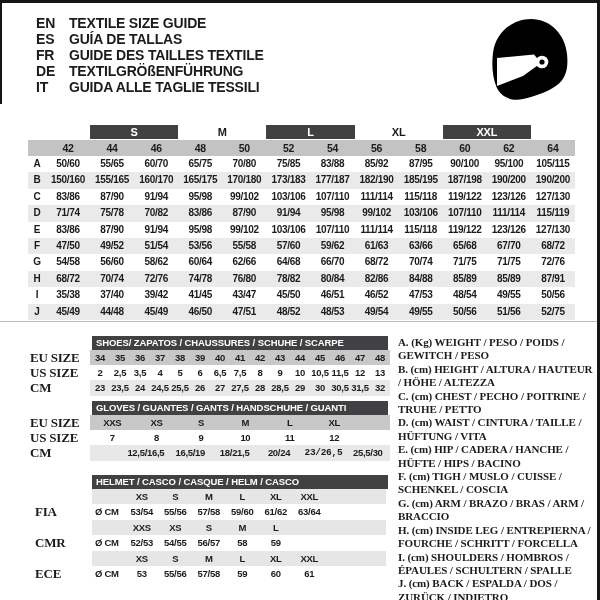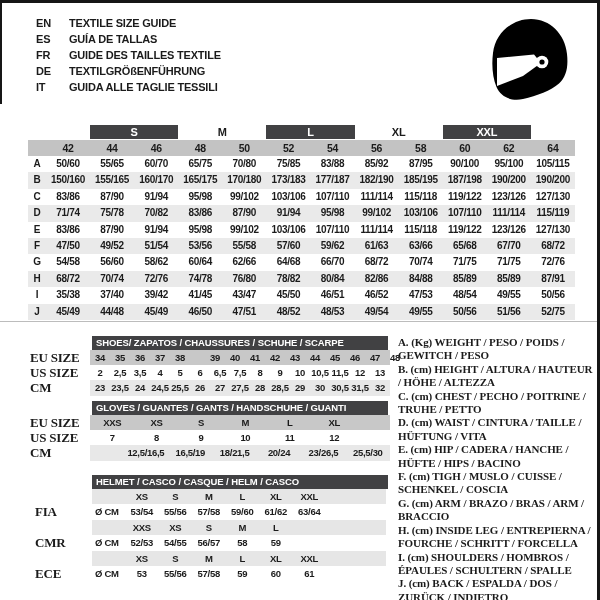--- a/index.html
+++ b/index.html
@@ -6,21 +6,21 @@
   body { width:600px; height:600px; font-family:"Liberation Sans","DejaVu Sans",sans-serif; font-weight:bold; color:#1b1b1b; }
   #stage { position:relative; width:600px; height:600px; background:#fff; overflow:hidden; }
 
   
   .frame-top   { position:absolute; left:0; top:0;  width:600px; height:3px; background:#161616; }
   .frame-right { position:absolute; left:597px; top:0; width:3px; height:600px; background:#161616; }
   .frame-left  { position:absolute; left:0; top:0; width:2px; height:104px; background:#161616; }
 
   
   .lang-block { position:absolute; left:36px; top:15px; }
-  .lang-row  { display:flex; height:16px; line-height:16px; font-size:11px; letter-spacing:-0.2px; white-space:nowrap;align-items:flex-end; }
+  .lang-row  { display:flex; height:16px; line-height:16px; font-size:14px; letter-spacing:-0.2px; white-space:nowrap;align-items:flex-end; }
   .lang-code { width:33px; }
 
   
   .logo { position:absolute; left:490px; top:16px; width:80px; height:92px; }
 
   
   #main-table { position:absolute; left:28px; top:124px; width:547px; }
   #mt-groups  { position:relative; height:16px; }
   .mt-group { position:absolute; top:1px; height:14px; width:88.2px; text-align:center; font-size:11px; line-height:14.5px; letter-spacing:-0.2px; }
   .mt-group.bar { background:#414143; color:#ffffff; }
@@ -286,21 +286,21 @@
       <div class="legend-item">J. (cm) BACK / ESPALDA / DOS / ZURÜCK / INDIETRO</div>
     </div>
 
 <div class="sub-label" style="top: 350px; line-height: 15px;">EU SIZE</div>
     <div class="sub-row" style="top: 350px; height: 15px; line-height: 15px; background: rgb(200, 200, 200);">
       <div class="sub-cell" style="width: 20px;">34</div>
       <div class="sub-cell" style="width: 20px;">35</div>
       <div class="sub-cell" style="width: 20px;">36</div>
       <div class="sub-cell" style="width: 20px;">37</div>
       <div class="sub-cell" style="width: 20px;">38</div>
-      <div class="sub-cell" style="width: 20px; margin-left: 15px;">39</div>
+      <div class="sub-cell" style="width: 20px;">39</div>
       <div class="sub-cell" style="width: 20px;">40</div>
       <div class="sub-cell" style="width: 20px;">41</div>
       <div class="sub-cell" style="width: 20px;">42</div>
       <div class="sub-cell" style="width: 20px;">43</div>
       <div class="sub-cell" style="width: 20px;">44</div>
       <div class="sub-cell" style="width: 20px;">45</div>
       <div class="sub-cell" style="width: 20px;">46</div>
       <div class="sub-cell" style="width: 20px;">47</div>
       <div class="sub-cell" style="width: 20px;">48</div>
     </div>
@@ -357,21 +357,21 @@
       <div class="sub-cell" style="width: 44.4px;">10</div>
       <div class="sub-cell" style="width: 44.4px;">11</div>
       <div class="sub-cell" style="width: 44.4px;">12</div>
     </div>
     <div class="sub-label" style="top: 445px; line-height: 16px;">CM</div>
     <div class="sub-row" style="top: 445px; height: 16px; line-height: 16px; background: rgb(232, 232, 232); justify-content: flex-end;">
       <div class="sub-cell" style="width: 44.4px;">12,5/16,5</div>
       <div class="sub-cell" style="width: 44.4px;">16,5/19</div>
       <div class="sub-cell" style="width: 44.4px;">18/21,5</div>
       <div class="sub-cell" style="width: 44.4px;">20/24</div>
-      <div class="sub-cell" style="width: 44.4px;">23/26,5</div>
+      <div class="sub-cell" style="width: 44.4px; font-family: Liberation Mono, monospace;">23/26,5</div>
       <div class="sub-cell" style="width: 44.4px;">25,5/30</div>
     </div>
     <div class="hm-row" style="top: 489px; height: 15px; line-height: 15px; background: rgb(230, 230, 230);">
       <div class="hm-cell">XS</div>
       <div class="hm-cell">S</div>
       <div class="hm-cell">M</div>
       <div class="hm-cell">L</div>
       <div class="hm-cell">XL</div>
       <div class="hm-cell">XXL</div>
     </div>

